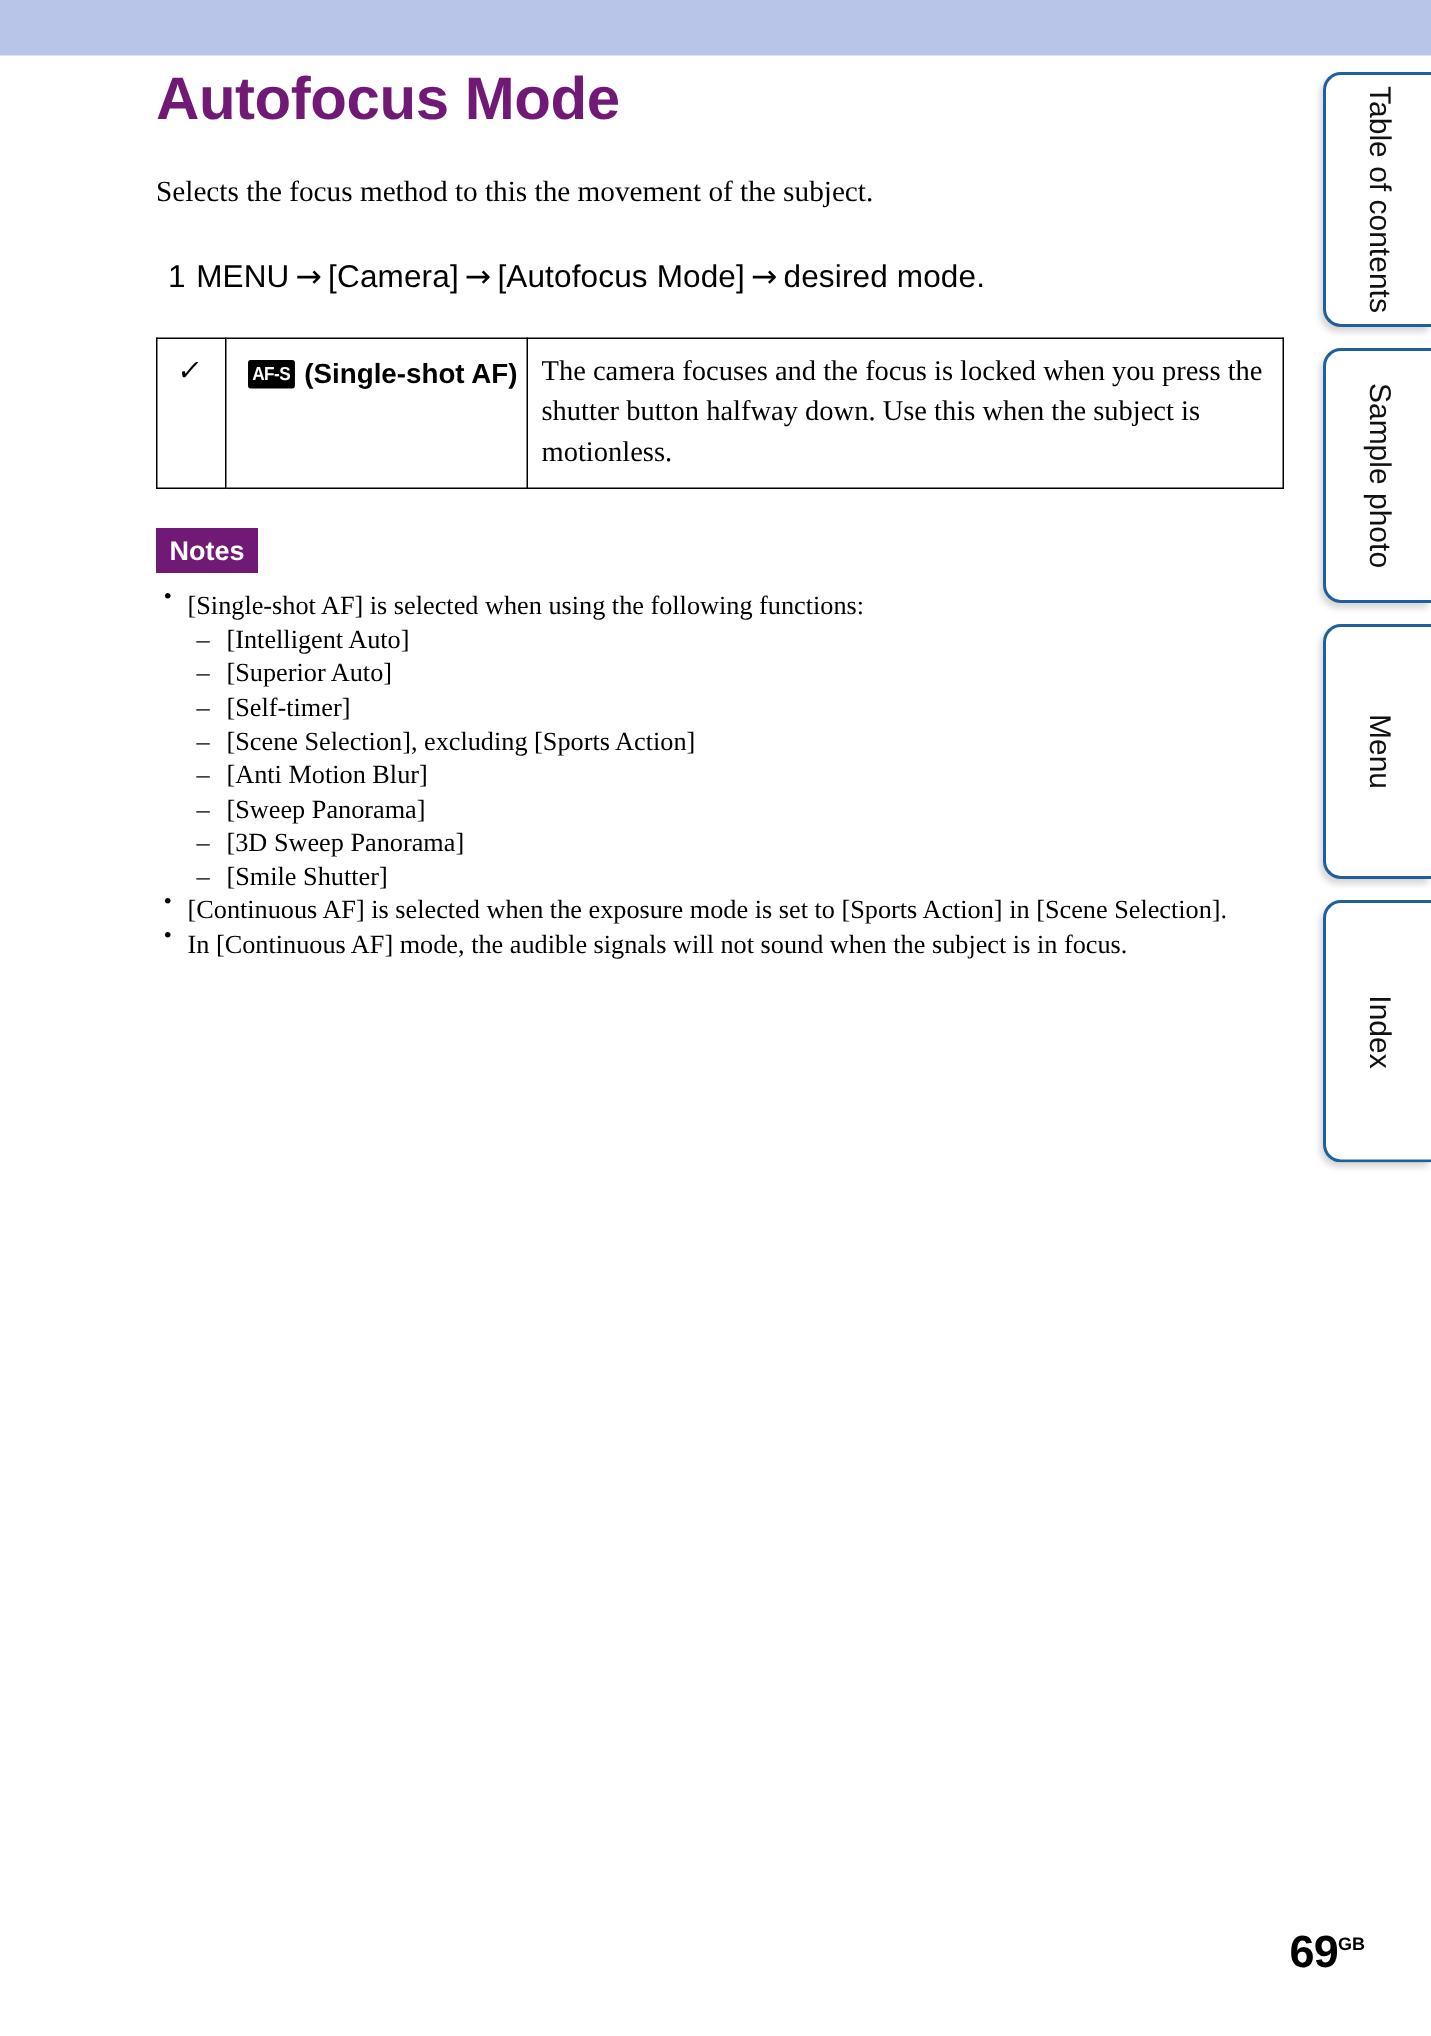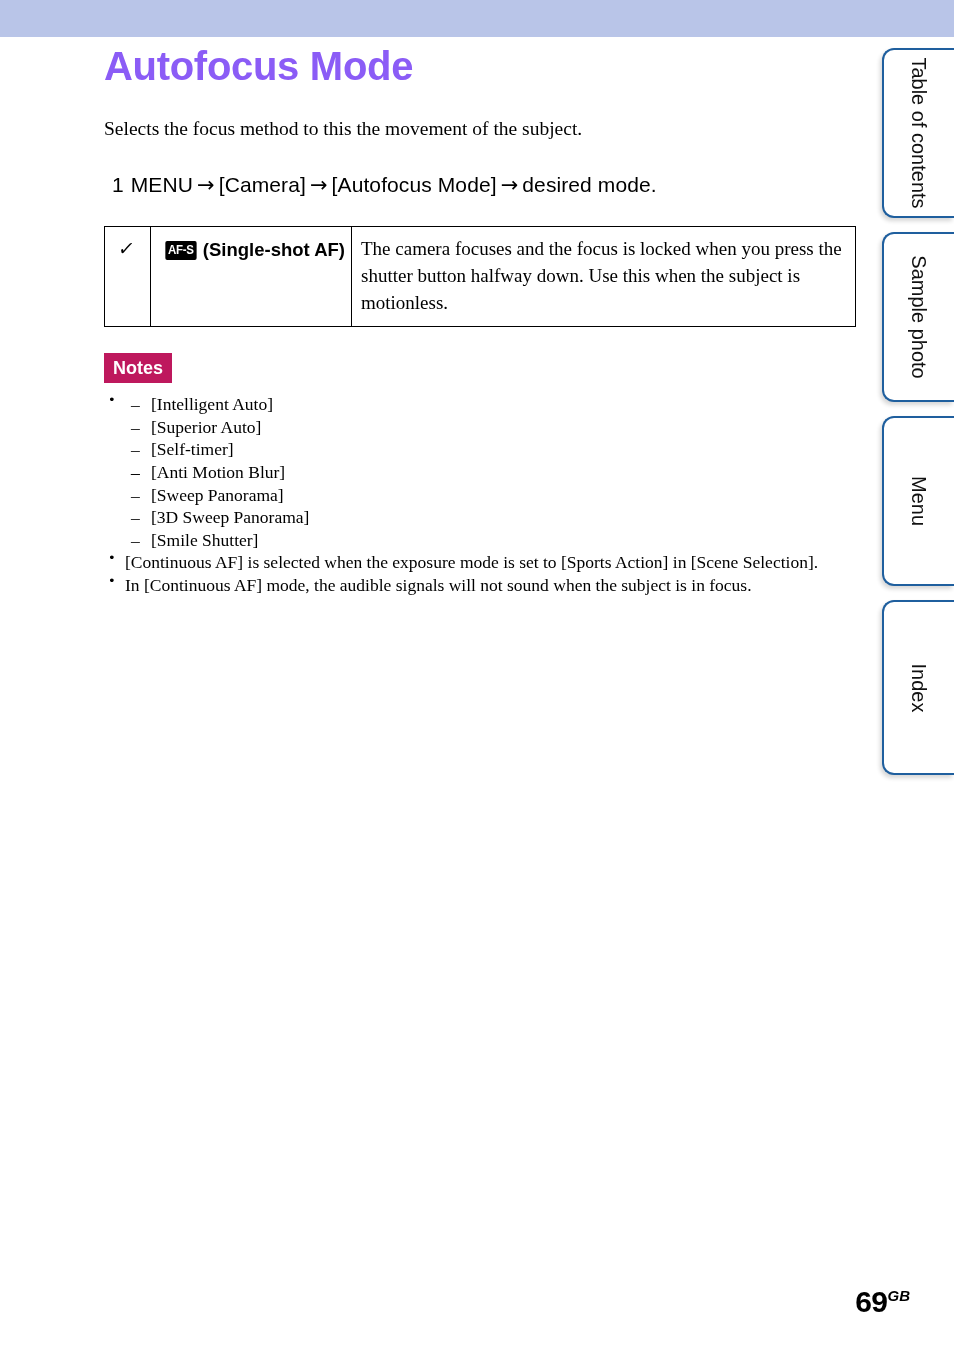--- a/index.html
+++ b/index.html
@@ -32,21 +32,21 @@
     position: absolute;
     left: 104px;
     top: 0;
     width: 752px;
   }
 
   #page-title {
     font-family: "Liberation Sans", "DejaVu Sans", sans-serif;
     font-size: 40px;
     font-weight: bold;
-    color: #8b5cf6;
+    color: #701a75;
     letter-spacing: -0.3px;
     margin: 0;
     padding-top: 44px;
     line-height: 1.12;
   }
 
   #intro-text {
     font-size: 19.5px;
     margin: 0;
     padding-top: 28px;
@@ -131,21 +131,21 @@
   .desc-cell {
     font-family: "Liberation Serif", "DejaVu Serif", serif;
     font-size: 19px;
     line-height: 1.42;
     padding: 9px 10px 9px 9px;
   }
 
   
   #notes-badge {
     display: inline-block;
-    background: #be185d;
+    background: #701a75;
     color: #ffffff;
     font-family: "Liberation Sans", "DejaVu Sans", sans-serif;
     font-size: 18px;
     font-weight: bold;
     line-height: 1;
     padding: 6px 9px 6px 9px;
     margin-top: 26px;
   }
 
   #notes-list {
@@ -186,24 +186,23 @@
   #page-number {
     position: absolute;
     right: 44px;
     bottom: 38px;
     font-family: "Liberation Sans", "DejaVu Sans", sans-serif;
     font-size: 30px;
     font-weight: bold;
     letter-spacing: -0.5px;
   }
   #page-number .suffix {
-    font-size: 15px;
+    font-size: 12px;
     vertical-align: 11px;
     letter-spacing: 0;
-    font-style: italic;
   }
 
   
   #side-tabs {
     position: absolute;
     right: 0;
     top: 48px;
     width: 72px;
   }
   .side-tab {
@@ -270,25 +269,26 @@
         </td>
       </tr>
     </tbody>
   </table>
 
   <div id="notes-badge">Notes</div>
 
   <ul id="notes-list">
     <li>
       <span class="bullet">•</span>
+      <span>[Single-shot AF] is selected when using the following functions:</span>
       <ul class="sub-list">
         <li><span class="dash">–</span><span>[Intelligent Auto]</span></li>
         <li><span class="dash">–</span><span>[Superior Auto]</span></li>
         <li><span class="dash">–</span><span>[Self-timer]</span></li>
-        <li><span class="dash">–</span></li>
+        <li><span class="dash">–</span><span>[Scene Selection], excluding [Sports Action]</span></li>
         <li><span class="dash">–</span><span>[Anti Motion Blur]</span></li>
         <li><span class="dash">–</span><span>[Sweep Panorama]</span></li>
         <li><span class="dash">–</span><span>[3D Sweep Panorama]</span></li>
         <li><span class="dash">–</span><span>[Smile Shutter]</span></li>
       </ul>
     </li>
     <li>
       <span class="bullet">•</span>
       <span>[Continuous AF] is selected when the exposure mode is set to [Sports Action] in [Scene Selection].</span>
     </li>

